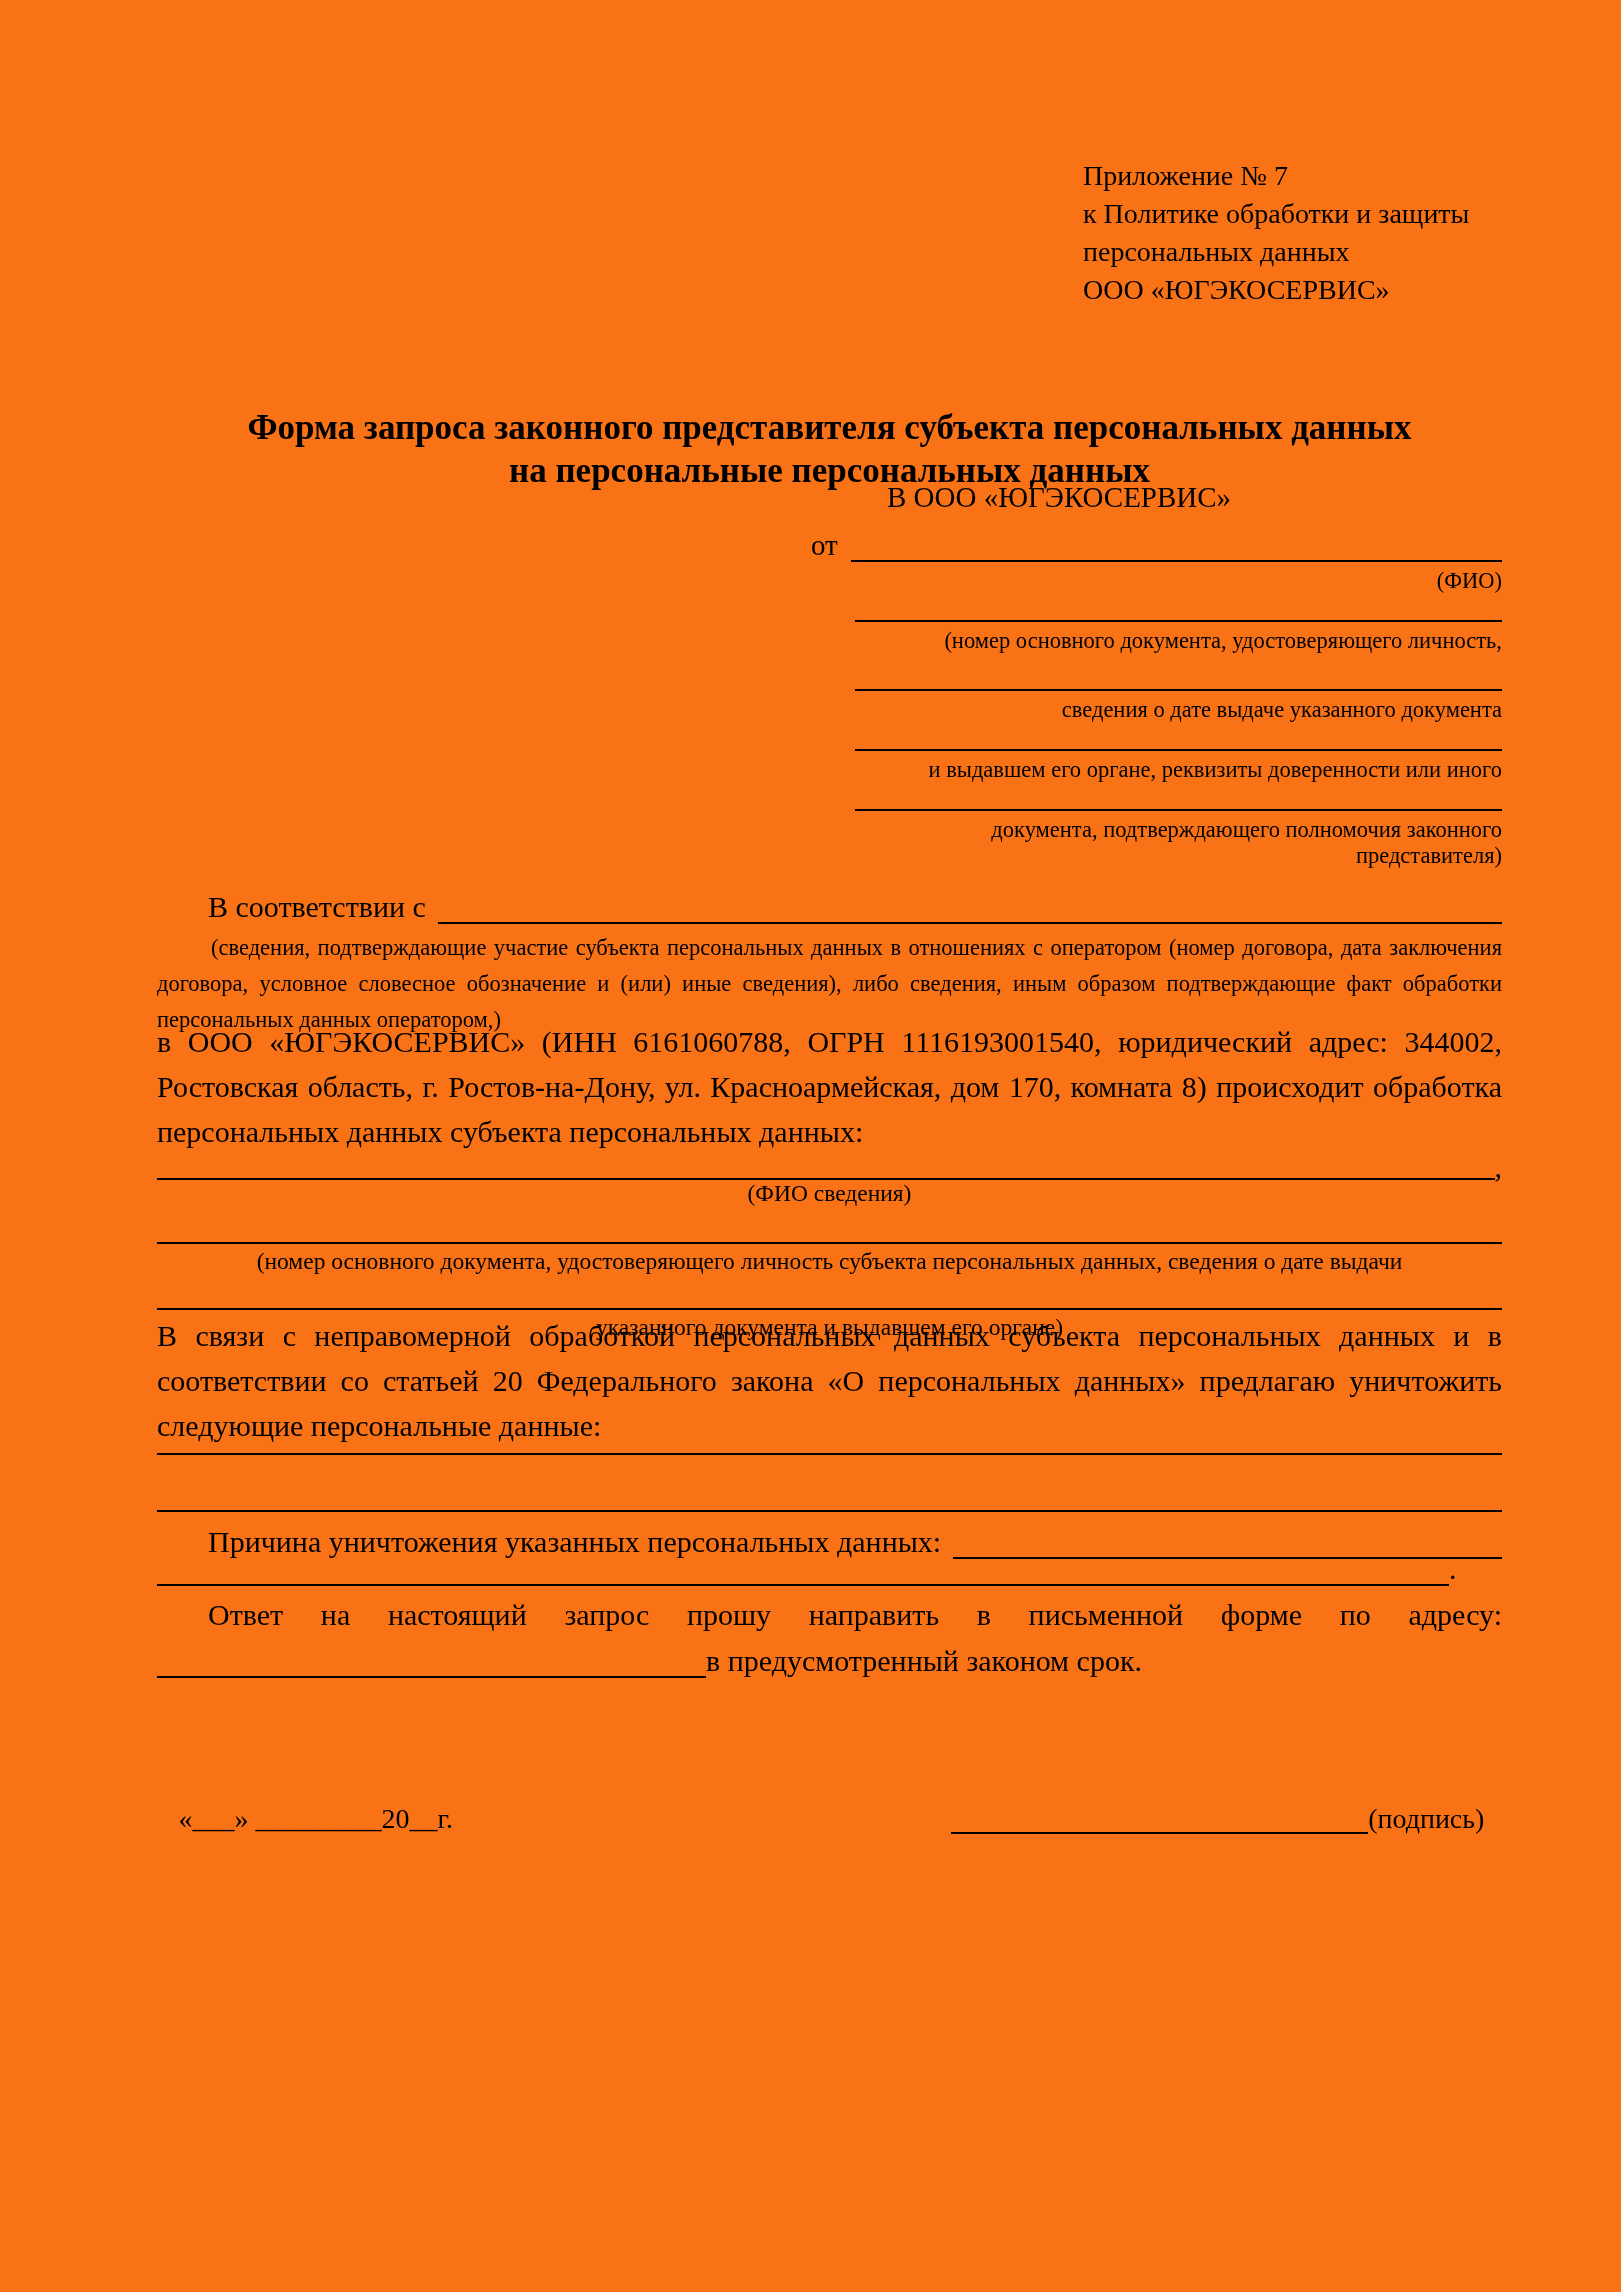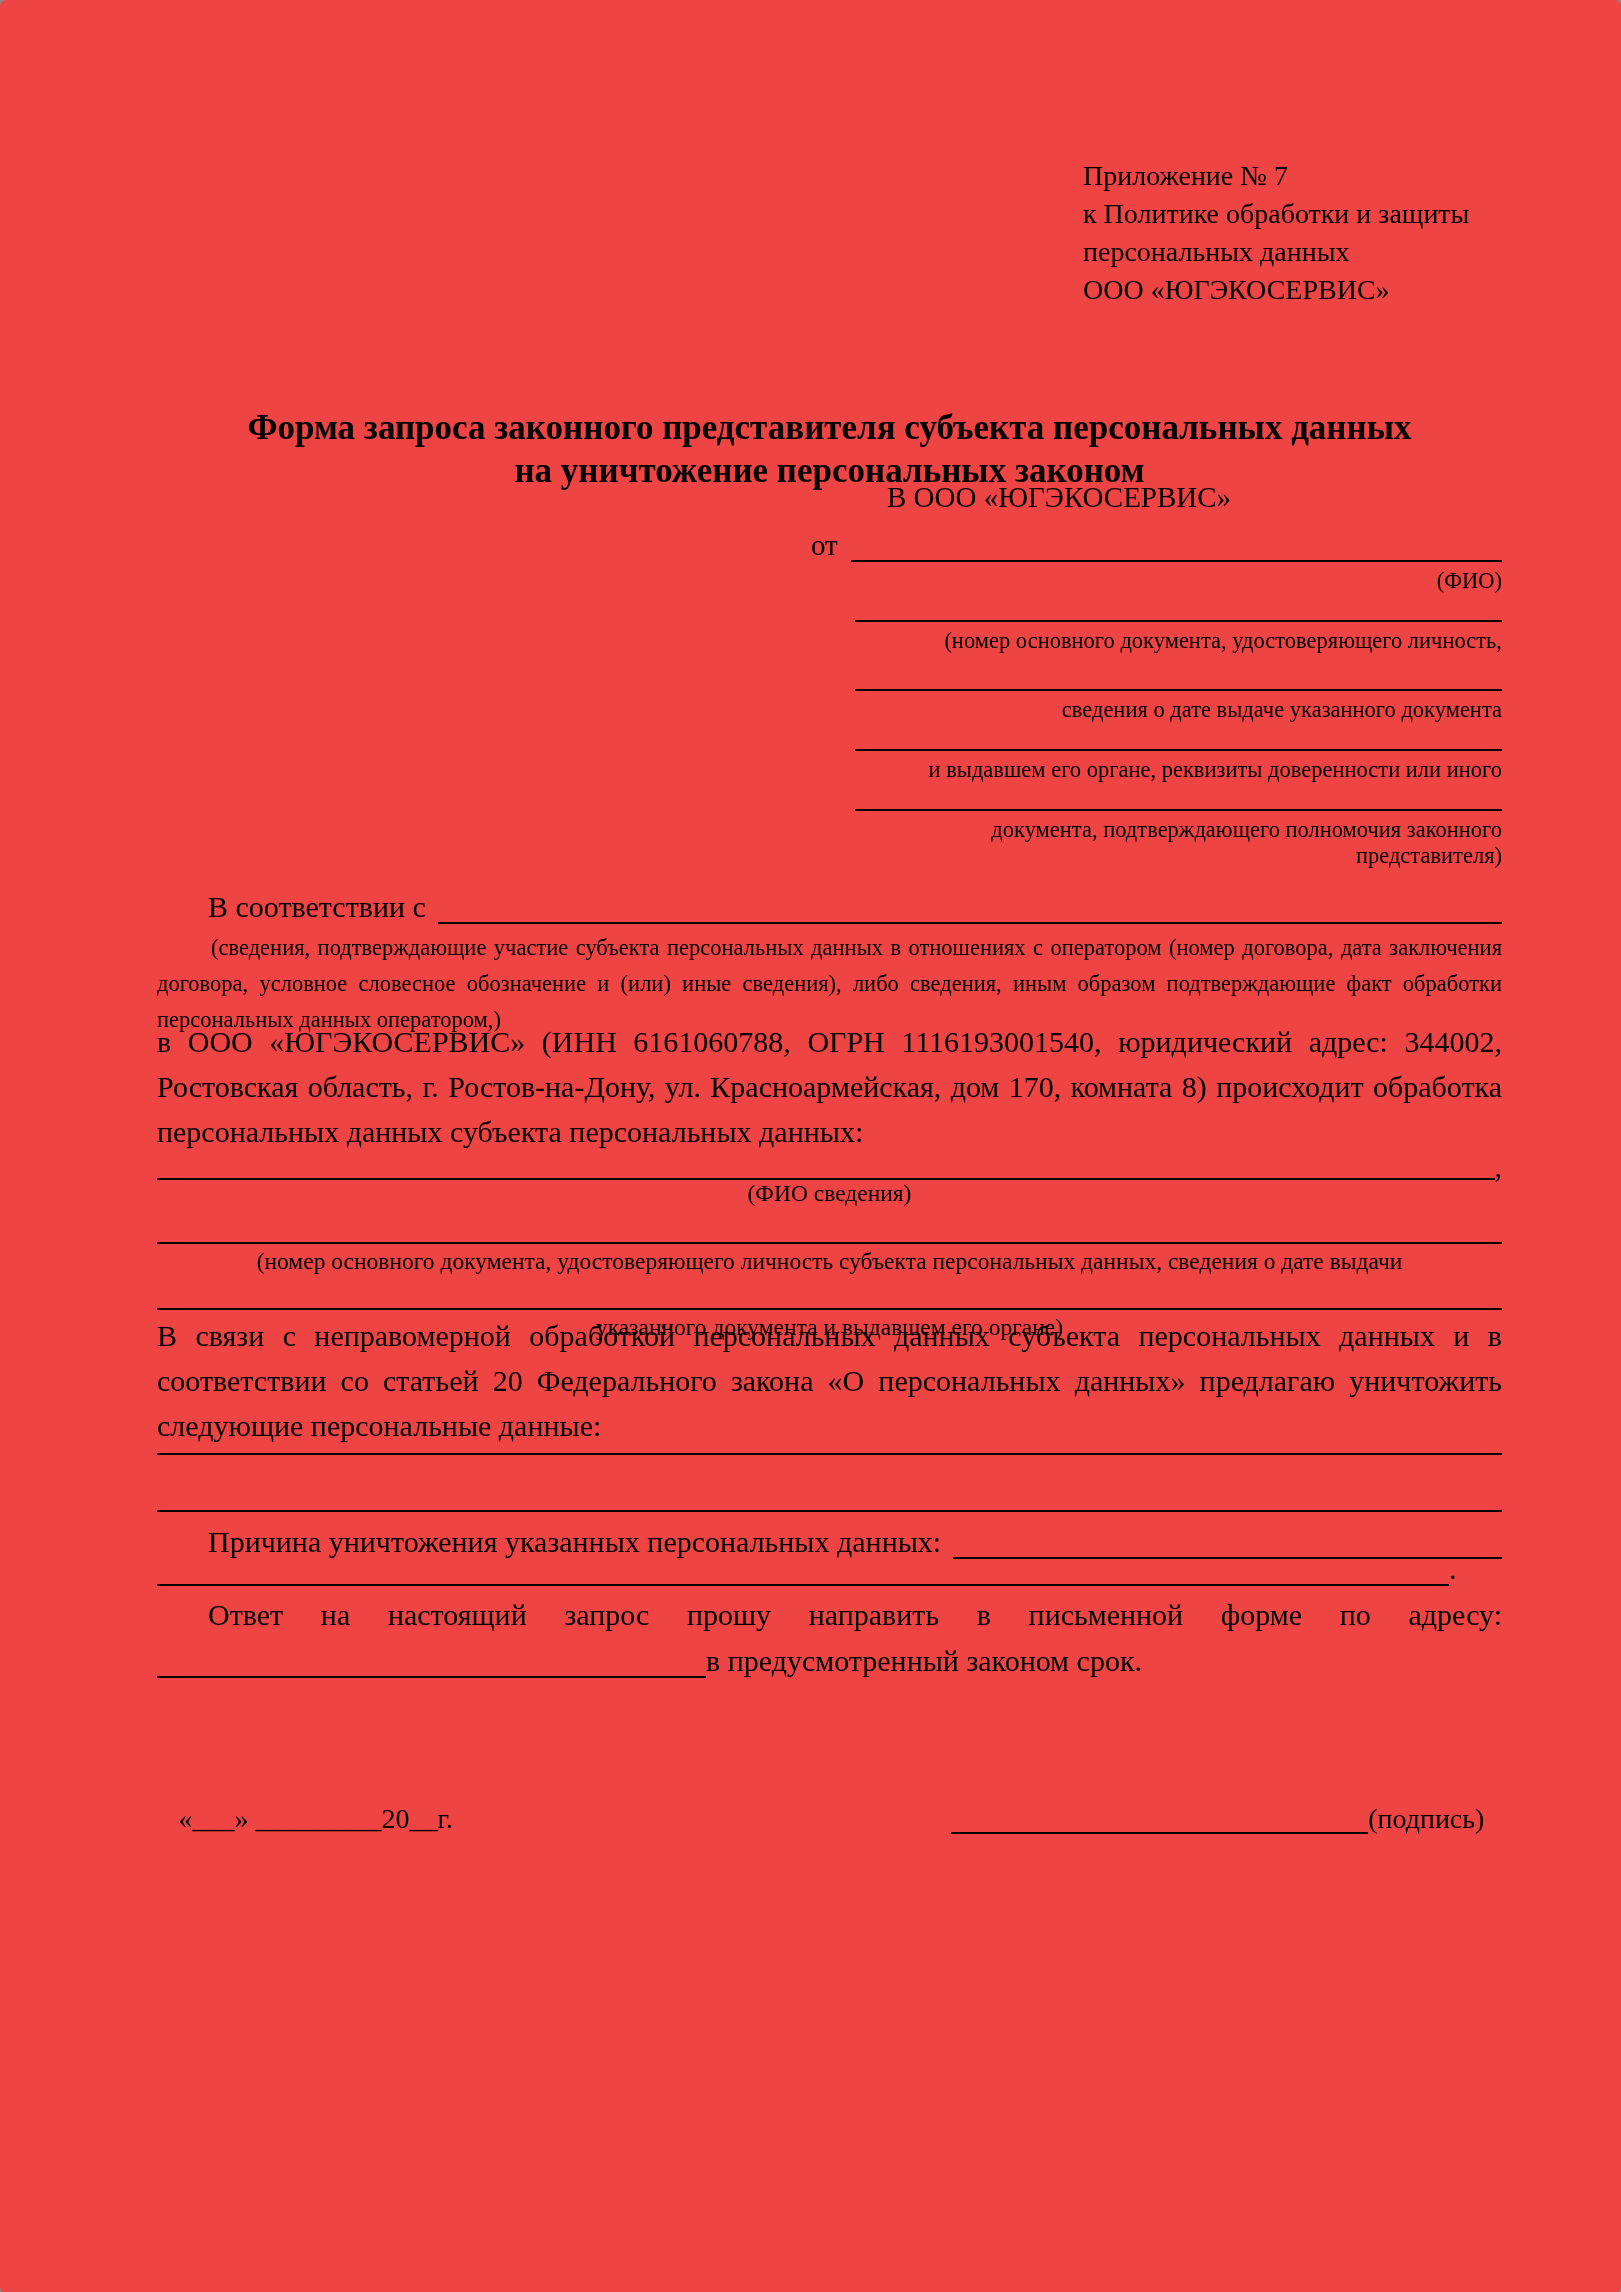--- a/index.html
+++ b/index.html
@@ -1,24 +1,23 @@
 <!DOCTYPE html>
 <html><head>
 <meta charset="utf-8">
 <style>
   * { margin:0; padding:0; box-sizing:border-box; }
   html,body { background:#888; }
   .page {
     position:relative;
     width:1621px; height:2293px;
     margin:0 auto;
-    background:#ef4444;
+    background:#f97316;
     color:#000;
     font-family:"Liberation Serif","DejaVu Serif",serif;
-    border-radius:6px;
   }
   .abs { position:absolute; }
 
   
   .header-block { left:1083px; top:157px; font-size:28px; line-height:38px; white-space:nowrap; }
 
   
   .title-block { left:157px; top:406px; width:1345px; text-align:center; font-weight:bold; font-size:35px; line-height:43px; }
 
   .addressee { left:887px; top:481px; font-size:29px; white-space:nowrap; }
@@ -53,21 +52,21 @@
 
   <div class="abs header-block">
     <div>Приложение № 7</div>
     <div>к Политике обработки и защиты</div>
     <div>персональных данных</div>
     <div>ООО «ЮГЭКОСЕРВИС»</div>
   </div>
 
   <div class="abs title-block">
     <div>Форма запроса законного представителя субъекта персональных данных</div>
-    <div>на уничтожение персональных законом</div>
+    <div>на персональные персональных данных</div>
   </div>
 
   <div class="abs addressee">В ООО «ЮГЭКОСЕРВИС»</div>
 
   <div class="abs from-row">
     <span>от</span>
     <span class="fline flex1" style="margin-left:13.7px;height:29px;"></span>
   </div>
 
   <div class="abs rep-block">

